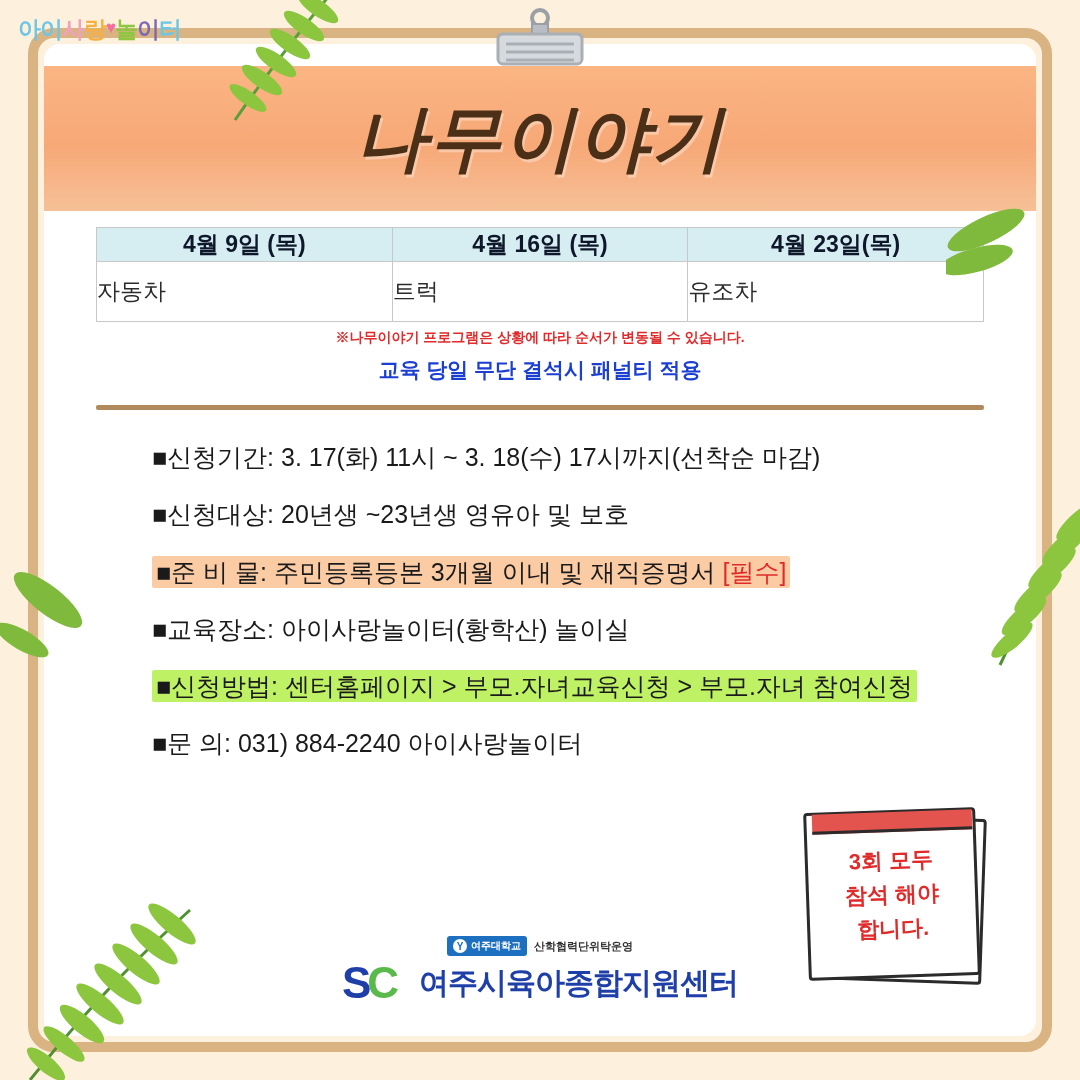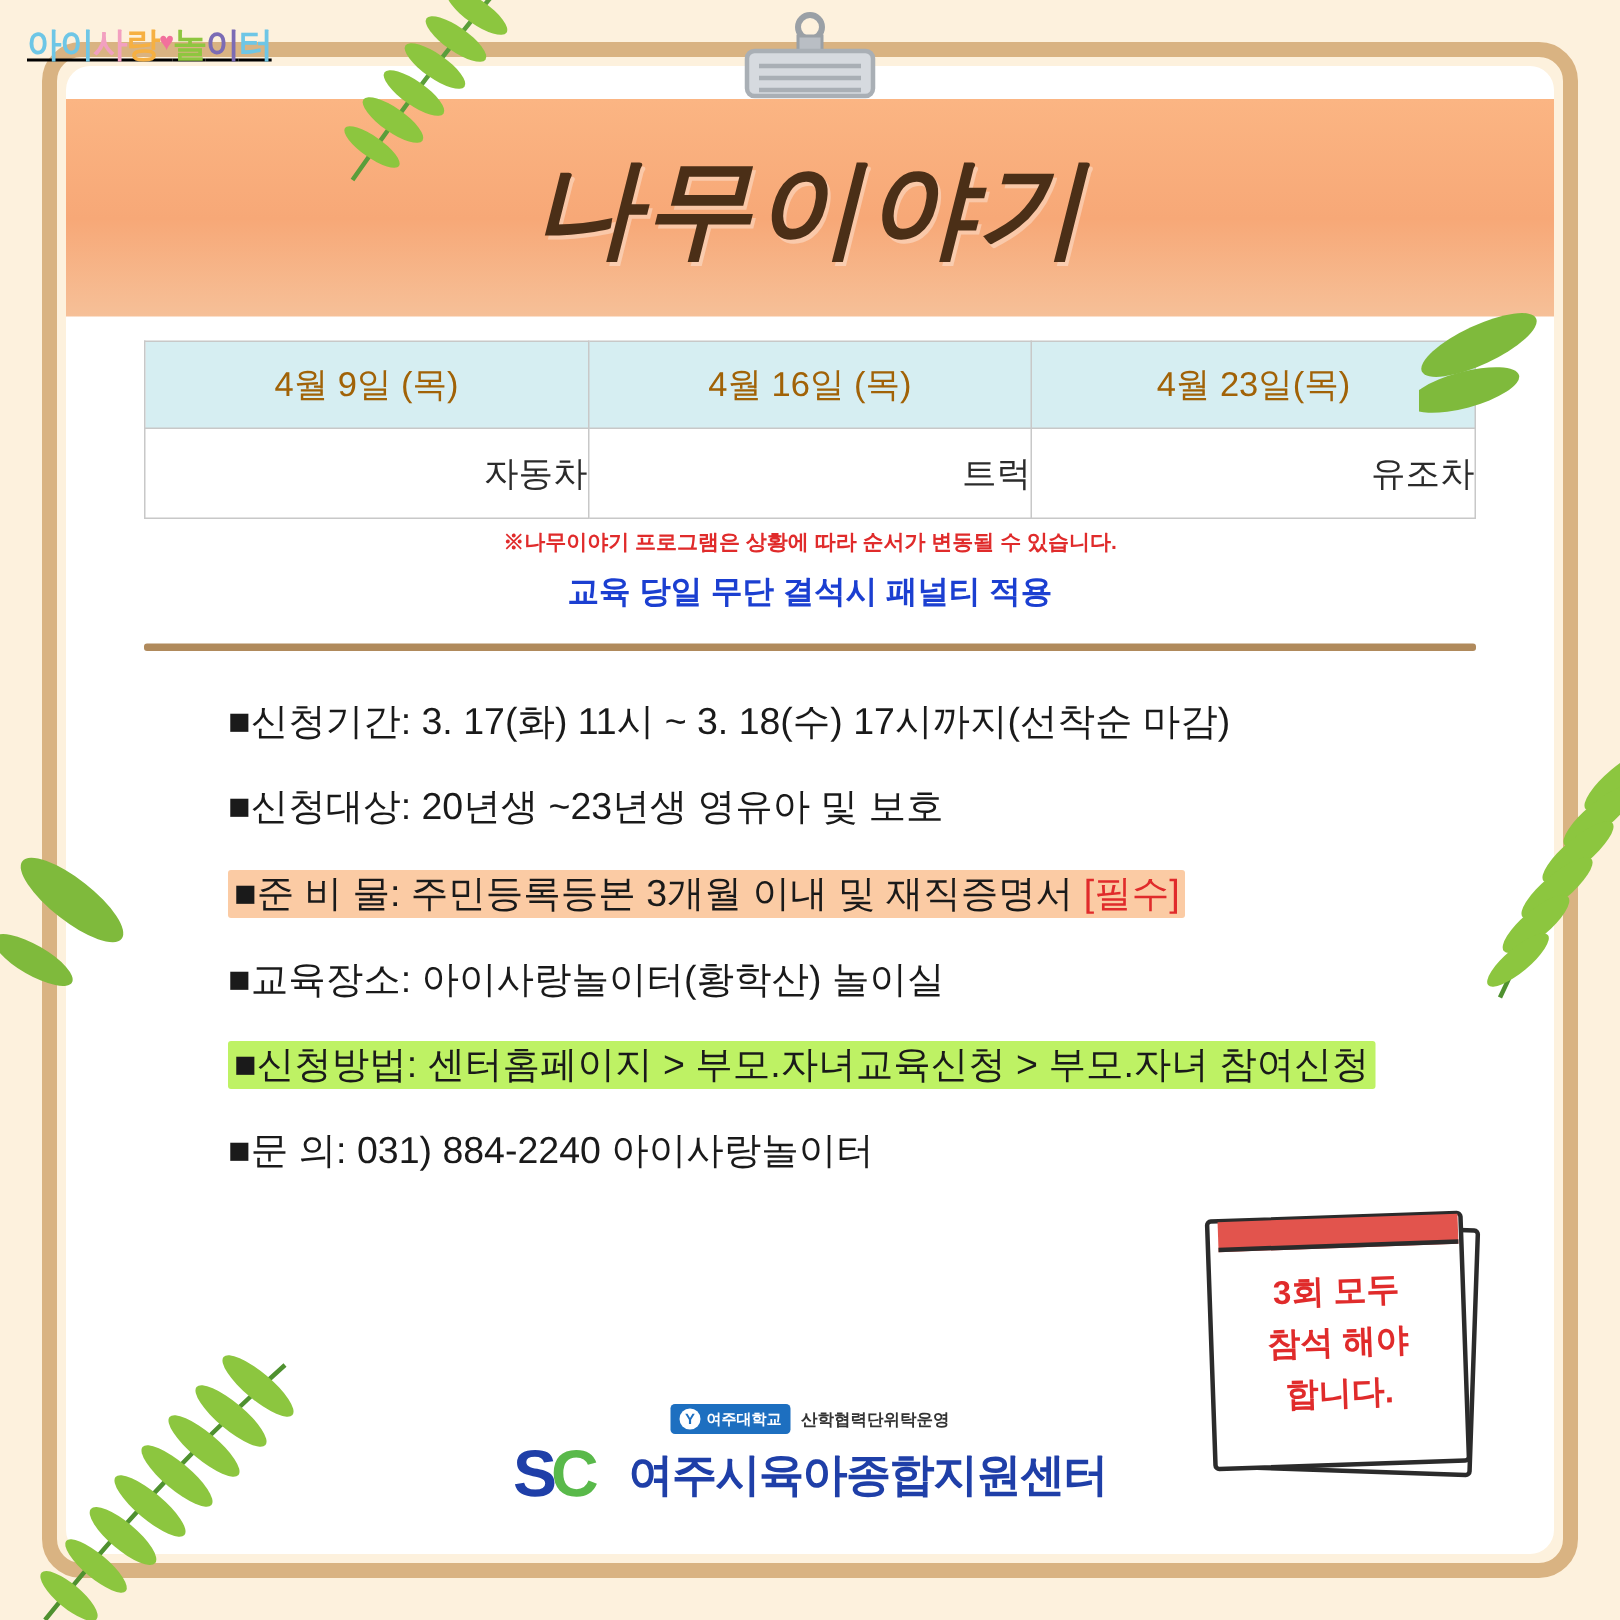--- a/index.html
+++ b/index.html
@@ -38,21 +38,20 @@
 
   
   .logo {
     position: absolute;
     left: 18px; top: 14px;
     z-index: 30;
     font-size: 23px;
     font-weight: bold;
     letter-spacing: -1px;
     white-space: nowrap;
-    text-decoration: underline;
   }
   .logo .c1 { color: #6ec6e6; }
   .logo .c2 { color: #f2a0c0; }
   .logo .c3 { color: #f6b042; }
   .logo .c4 { color: #8ec63f; }
   .logo .c5 { color: #7b6bb5; }
   .logo .heart {
     color: #f2709c;
     font-size: 17px;
     position: relative;
@@ -111,33 +110,33 @@
   
   table.schedule {
     width: 100%;
     border-collapse: collapse;
     margin-top: 16px;
     table-layout: fixed;
   }
   table.schedule th {
     background: #d6eef2;
     border: 1px solid #c8c8c8;
-    color: #a16207;
+    color: #0f172a;
     font-size: 23px;
-    font-weight: normal;
-    padding: 13px 0;
+    font-weight: bold;
+    padding: 1px 0;
     text-align: center;
   }
   table.schedule td {
     border: 1px solid #c8c8c8;
     background: #ffffff;
     font-size: 23px;
     color: #2b2b2b;
     padding: 14px 0;
-    text-align: right;
+    text-align: left;
   }
 
   
   .notice-red {
     text-align: center;
     color: #e02b2b;
     font-weight: bold;
     font-size: 14px;
     margin-top: 7px;
   }

